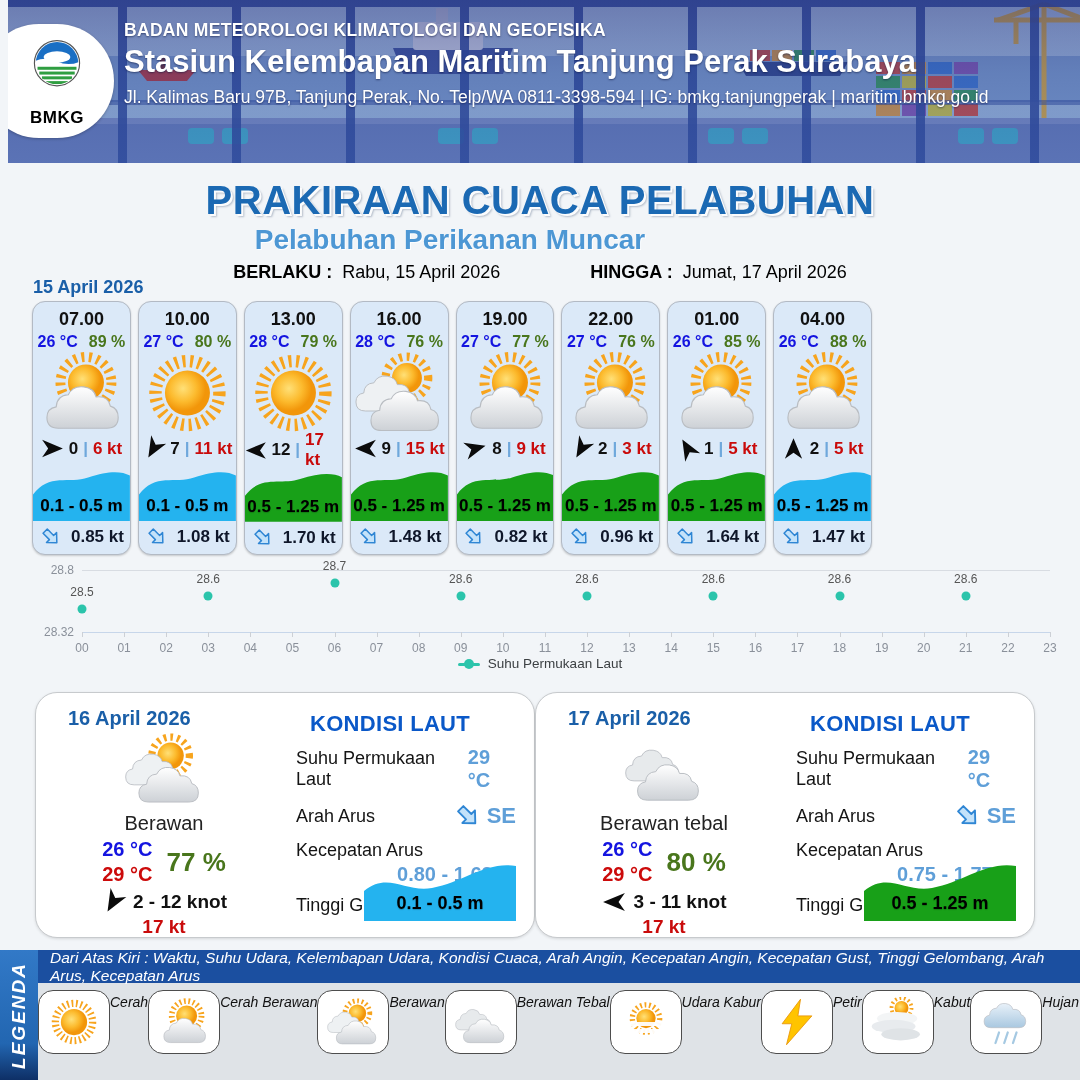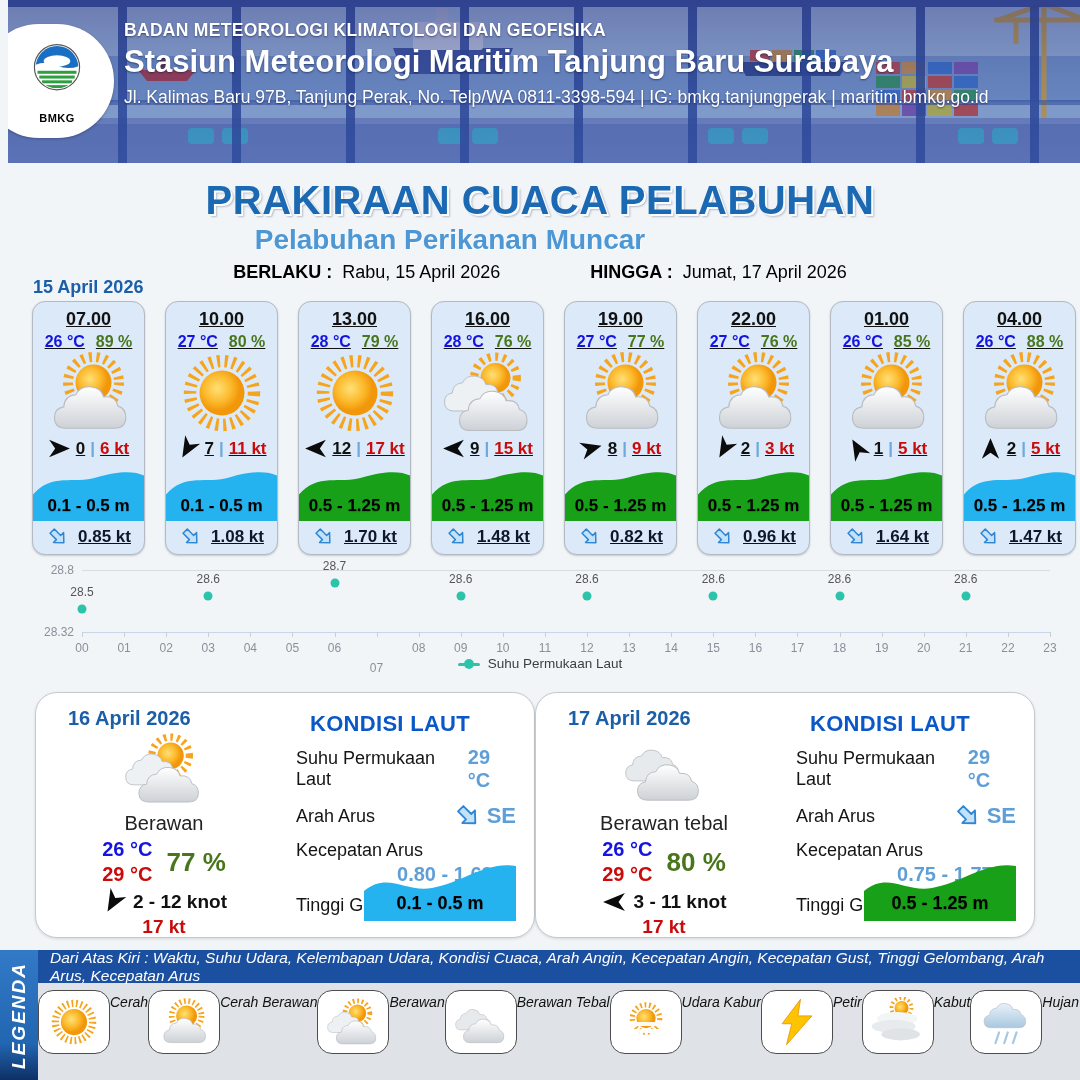--- a/index.html
+++ b/index.html
@@ -5,37 +5,37 @@
   html,body{margin:0;padding:0;}
   body{width:1080px;height:1080px;position:relative;overflow:hidden;
        background:#f2f5f8;font-family:"Liberation Sans",sans-serif;color:#111;}
   
   .header{position:absolute;top:0;left:8px;width:1080px;height:163px;overflow:hidden;}
   .header .scene{position:absolute;top:0;left:0;width:1080px;height:163px;}
   .logo-capsule{position:absolute;left:-26px;top:24px;width:132px;height:114px;background:#fff;
       border-radius:60px;display:flex;flex-direction:column;align-items:center;justify-content:center;
       padding-left:18px;box-sizing:border-box;box-shadow:0 1px 3px rgba(0,0,0,.25);}
   .logo-capsule svg{width:62px;height:60px;}
-  .logo-label{font-size:11px;font-weight:bold;color:#000;margin-top:13px;letter-spacing:.5px;}
+  .logo-label{font-size:17px;font-weight:bold;color:#000;margin-top:13px;letter-spacing:.5px;}
   .hdr-text{position:absolute;left:116px;top:20px;color:#fff;text-shadow:0 1px 2px rgba(10,20,60,.55);}
   .hdr-line1{font-size:17.5px;font-weight:bold;letter-spacing:.3px;}
   .hdr-line2{font-size:31px;font-weight:bold;margin-top:3px;}
   .hdr-line3{font-size:17.5px;margin-top:7px;}
   
   .main-title{position:absolute;top:178px;left:0;width:1080px;text-align:center;font-size:40px;
       font-weight:bold;color:#1b69b3;letter-spacing:.5px;
       text-shadow:2px 2px 0 rgba(255,255,255,.95),3px 3px 2px rgba(70,90,120,.35);}
   .sub-title{position:absolute;top:224px;left:0;width:900px;text-align:center;font-size:28px;
       font-weight:bold;color:#4d97d4;text-shadow:1px 1px 0 rgba(255,255,255,.9);}
   .validity{position:absolute;top:262px;left:0;width:1080px;display:flex;justify-content:center;
       gap:90px;font-size:18px;color:#000;}
   .validity b{font-weight:bold;}
   .date15{position:absolute;left:33px;top:277px;font-size:18px;font-weight:bold;color:#1a5fa8;}
   
-  .cards{position:absolute;top:301px;left:32px;width:1044px;display:flex;gap:20px;text-decoration:underline;}
+  .cards{position:absolute;top:301px;left:32px;width:840px;display:flex;gap:7px;}
   .card{flex:1;height:252px;background:#dbe9f8;border:1px solid #b3bac4;border-radius:13px;
       overflow:hidden;display:flex;flex-direction:column;box-shadow:0 1px 2px rgba(0,0,0,.18);}
   .ctime{text-align:center;font-size:18px;font-weight:bold;margin-top:7px;}
   .crow{display:flex;justify-content:center;gap:11px;font-size:16px;font-weight:bold;margin-top:3px;}
   .t{color:#1414e0;} .h{color:#49761c;}
   .cicon{height:90px;display:flex;align-items:center;justify-content:center;}
   .cicon svg{width:98px;height:84px;}
   .cwind{display:flex;align-items:center;justify-content:center;gap:5px;height:30px;
       font-size:17px;font-weight:bold;}
   .dart{width:23px;height:19px;display:inline-flex;}
@@ -192,21 +192,21 @@
         <rect x="680" y="0" width="9" height="163"></rect>
       <rect x="794" y="0" width="9" height="163"></rect>
         <rect x="908" y="0" width="9" height="163"></rect>
       <rect x="1022" y="0" width="9" height="163"></rect>
       <rect x="0" y="100" width="1080" height="5" opacity="0.6"></rect>
     </g>
     <rect width="1080" height="163" fill="url(#ovl)"></rect>
   </svg>
   <div class="hdr-text">
     <div class="hdr-line1">BADAN METEOROLOGI KLIMATOLOGI DAN GEOFISIKA</div>
-    <div class="hdr-line2">Stasiun Meteorologi Maritim Tanjung Baru Surabaya</div>
+    <div class="hdr-line2">Stasiun Kelembapan Maritim Tanjung Perak Surabaya</div>
     <div class="hdr-line3">Jl. Kalimas Baru 97B, Tanjung Perak, No. Telp/WA 0811-3398-594 | IG: bmkg.tanjungperak | maritim.bmkg.go.id</div>
   </div>
   <div class="logo-capsule">
     <svg viewBox="0 0 70 62">
       <defs>
           <clipPath id="lc">
             <circle cx="35" cy="29" r="24"></circle>
           </clipPath>
         </defs>
       <circle cx="35" cy="29" r="25.5" fill="#fff" stroke="#555" stroke-width="1.3"></circle>
@@ -754,21 +754,21 @@
       <div class="xtick" style="left: 8.7%;">02</div>
       <div class="tickmark" style="left: 13.04%;"></div>
       <div class="xtick" style="left: 13.04%;">03</div>
       <div class="tickmark" style="left: 17.39%;"></div>
       <div class="xtick" style="left: 17.39%;">04</div>
       <div class="tickmark" style="left: 21.74%;"></div>
       <div class="xtick" style="left: 21.74%;">05</div>
       <div class="tickmark" style="left: 26.09%;"></div>
       <div class="xtick" style="left: 26.09%;">06</div>
       <div class="tickmark" style="left: 30.43%;"></div>
-      <div class="xtick" style="left: 30.43%; margin-top: 20px;">07</div>
+      <div class="xtick" style="left: 30.43%;">07</div>
       <div class="tickmark" style="left: 34.78%;"></div>
       <div class="xtick" style="left: 34.78%;">08</div>
       <div class="tickmark" style="left: 39.13%;"></div>
       <div class="xtick" style="left: 39.13%;">09</div>
       <div class="tickmark" style="left: 43.48%;"></div>
       <div class="xtick" style="left: 43.48%;">10</div>
       <div class="tickmark" style="left: 47.83%;"></div>
       <div class="xtick" style="left: 47.83%;">11</div>
       <div class="tickmark" style="left: 52.17%;"></div>
       <div class="xtick" style="left: 52.17%;">12</div>

